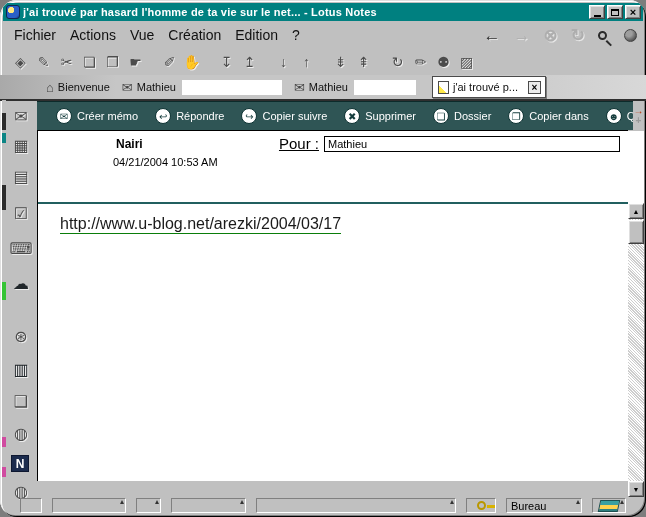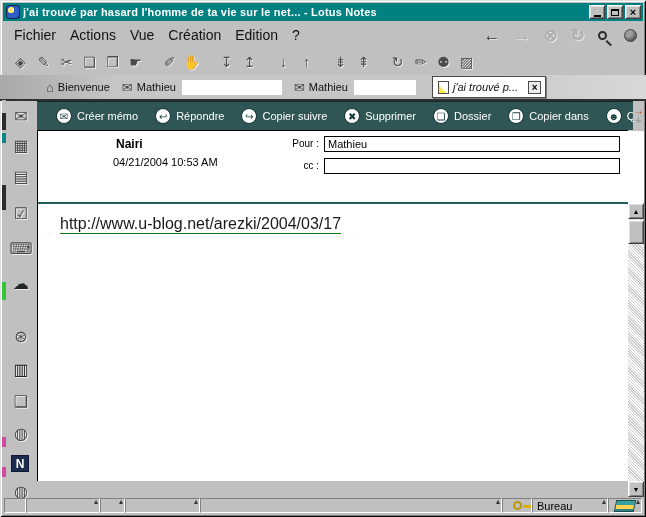--- a/index.html
+++ b/index.html
@@ -2,20 +2,21 @@
 <html><head>
 <meta charset="utf-8">
 <style>
   html,body{margin:0;padding:0;background:#7d7d7d;}
   *{box-sizing:border-box;}
   #screen{
     position:relative;width:646px;height:517px;background:#c0c0c0;
     font-family:"Liberation Sans",sans-serif;overflow:hidden;
     box-shadow:inset 1px 1px 0 #dfdfdf,inset -1px -1px 0 #000,
                inset 2px 2px 0 #fff,inset -2px -2px 0 #808080;
+    border-radius:17px;
   }
   
   .titlebar{position:absolute;left:3px;top:3px;width:640px;height:18px;
     background:#008080;display:flex;align-items:center;padding:0 2px;}
   .app-icon{width:14px;height:14px;margin:0 3px 0 1px;border-radius:3px;flex:none;
     background:radial-gradient(circle at 35% 35%,#ffe97f 0 28%,#2b5fc7 30% 72%,#16336e 100%);
     border:1px solid #10264f;}
   .title-text{color:#fff;font-weight:bold;font-size:11px;white-space:nowrap;
     overflow:hidden;flex:1;letter-spacing:.2px;}
   .win-btns{display:flex;gap:2px;flex:none;margin-left:4px;}
@@ -49,21 +50,21 @@
   
   .tabrow{position:absolute;left:0;top:75px;width:646px;height:26px;
     background:linear-gradient(90deg,#a9a9a9,#c6c6c6 18%,#c6c6c6 72%,#d8d8d8);
     border-bottom:2px solid #2f2f2f;display:flex;align-items:center;padding-left:40px;}
   .tab{display:flex;align-items:center;gap:4px;padding:0 6px;font-size:11px;color:#111;height:22px;}
   .tabico{font-size:13px;color:#454545;line-height:1;}
   .wbox{height:15px;background:#fff;flex:none;}
   .wbox-a{width:100px;margin-left:2px;}
   .wbox-b{width:62px;margin-left:2px;}
   .tab-active{background:#fff;border:1px solid #4a4a4a;box-shadow:1px 1px 0 #7d7d7d;
-    height:22px;padding:0 4px 0 5px;margin-left:10px;font-style:italic;}
+    height:22px;padding:0 4px 0 5px;margin-left:10px;}
   .doc-ico{width:11px;height:13px;border:1px solid #4a4a4a;flex:none;
     background:linear-gradient(45deg,#ffe94a 0 38%,#fff 40%);}
   .tab-close{width:13px;height:13px;border:1px solid #4a4a4a;background:#ececec;
     display:flex;align-items:center;justify-content:center;font-size:10px;font-weight:bold;
     color:#000;margin-left:6px;}
   .notes-logo{margin-left:auto;margin-right:10px;font-family:"DejaVu Serif",serif;
     font-style:italic;font-weight:bold;font-size:21px;color:#101010;letter-spacing:-1px;}
   
   .edge-strip{position:absolute;left:2px;top:100px;width:4px;height:400px;background:#c0c0c0;}
   .edge-strip span{position:absolute;left:0;width:4px;display:block;}
@@ -85,21 +86,21 @@
     display:flex;flex-direction:column;align-items:center;justify-content:center;line-height:1;}
   .ab-fwd{color:#c03000;font-size:10px;font-weight:bold;}
   .ab-back{color:#9a9a9a;font-size:10px;font-weight:bold;}
   
   .content{position:absolute;left:37px;top:130px;width:591px;height:351px;background:#fff;
     border-left:1px solid #000;border-top:1px solid #000;}
   .patch{position:absolute;left:628px;top:131px;width:16px;height:72px;background:#fff;}
   .sender{position:absolute;left:78px;top:6px;font-size:12px;font-weight:bold;color:#000;}
   .datetime{position:absolute;left:75px;top:25px;font-size:11px;color:#000;}
   .frow{position:absolute;left:235px;right:8px;height:17px;display:flex;align-items:center;gap:5px;}
-  .flabel{width:46px;text-align:right;font-size:10px;color:#000;flex:none;}
+  .flabel{width:46px;text-align:right;font-size:15px;color:#000;flex:none;text-decoration:underline;}
   .field{flex:1;height:16px;border:1px solid #000;background:#fff;font-family:"Liberation Sans",sans-serif;
     font-size:11px;padding:0 3px;color:#000;}
   .sep{position:absolute;left:0;top:71px;width:100%;height:2px;background:#215f5f;}
   .doclink{position:absolute;left:22px;top:84px;font-size:16px;color:#1a1a1a;
     border-bottom:1px solid #0a7d0a;cursor:pointer;}
   
   .vscroll{position:absolute;left:628px;top:203px;width:16px;height:294px;
     background:#d9d9d9;
     background-image:repeating-linear-gradient(45deg,#fff 0 1px,#cdcdcd 1px 2px);}
   .sb-btn{position:absolute;left:0;width:16px;height:16px;background:#c0c0c0;
@@ -107,21 +108,21 @@
     box-shadow:inset 1px 1px 0 #dfdfdf,inset -1px -1px 0 #808080;
     display:flex;align-items:center;justify-content:center;font-size:7px;color:#000;}
   .sb-up{top:0;}
   .sb-down{bottom:0;}
   .sb-thumb{position:absolute;left:0;top:17px;width:16px;height:24px;background:#c0c0c0;
     border:1px solid;border-color:#fff #404040 #404040 #fff;
     box-shadow:inset 1px 1px 0 #dfdfdf,inset -1px -1px 0 #808080;}
   .bottomstrip{position:absolute;left:37px;top:481px;width:591px;height:16px;background:#c0c0c0;}
   
   .statusbar{position:absolute;left:3px;top:497px;width:640px;height:17px;
-    display:flex;align-items:stretch;gap:0;padding:1px 1px;}
+    display:flex;align-items:stretch;gap:10px;padding:1px 17px;}
   .seg{background:#c0c0c0;border:1px solid;border-color:#808080 #fff #fff #808080;
     position:relative;display:flex;align-items:center;font-size:11px;color:#000;
     padding:0 4px;white-space:nowrap;overflow:hidden;}
   .has-mark::after{content:"▴";position:absolute;right:1px;top:-2px;font-size:8px;color:#333;}
   .s0{width:22px;}.s1{width:74px;}.s2{width:25px;}.s3{width:75px;}.s4{flex:1;}
   .s5{width:30px;justify-content:center;}.s6{width:76px;}.s7{width:34px;justify-content:center;}
   .key-ico{width:9px;height:9px;border:2px solid #b99700;border-radius:50%;position:relative;flex:none;}
   .key-ico::after{content:"";position:absolute;left:8px;top:2px;width:9px;height:3px;background:#d8b200;}
   .inbox-ico{width:20px;height:12px;transform:skewX(-12deg);flex:none;
     background:linear-gradient(180deg,#39a0a0 0 4px,#ffd34d 4px 8px,#2d7f7f 8px 12px);
@@ -268,24 +269,20 @@
   </div>
 
   <div class="content">
     <span class="sender">Nairi</span>
     <span class="datetime">04/21/2004 10:53 AM</span>
 
     <div class="frow" style="top:4px;">
       <span class="flabel">Pour :</span>
       <input class="field" value="Mathieu" style="">
     </div>
-    <div class="frow" style="top:26px;">
-      <span class="flabel">cc :</span>
-      <input class="field" value="" style="">
-    </div>
 
     <div class="sep"></div>
     <a class="doclink">http://www.u-blog.net/arezki/2004/03/17</a>
   </div>
   <div class="patch"></div>
 
   <div class="vscroll">
     <span class="sb-btn sb-up">▲</span>
     <span class="sb-thumb"></span>
     <span class="sb-btn sb-down">▼</span>

